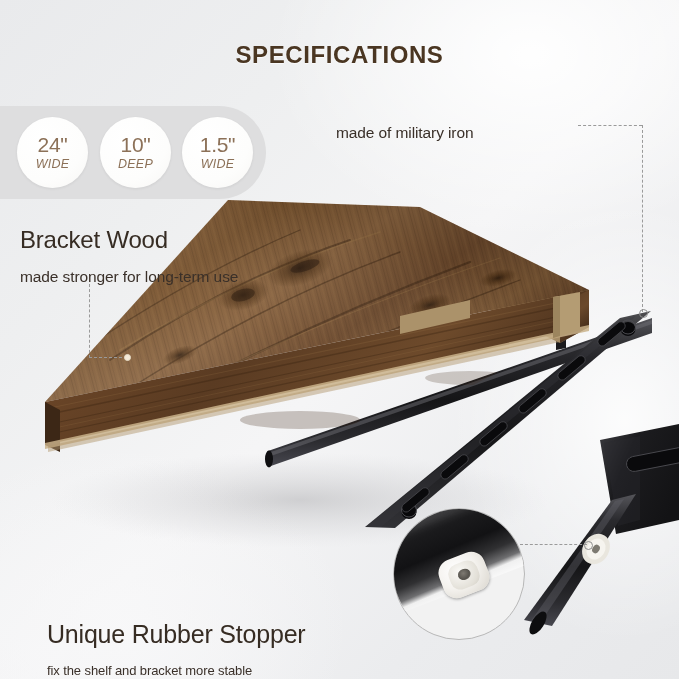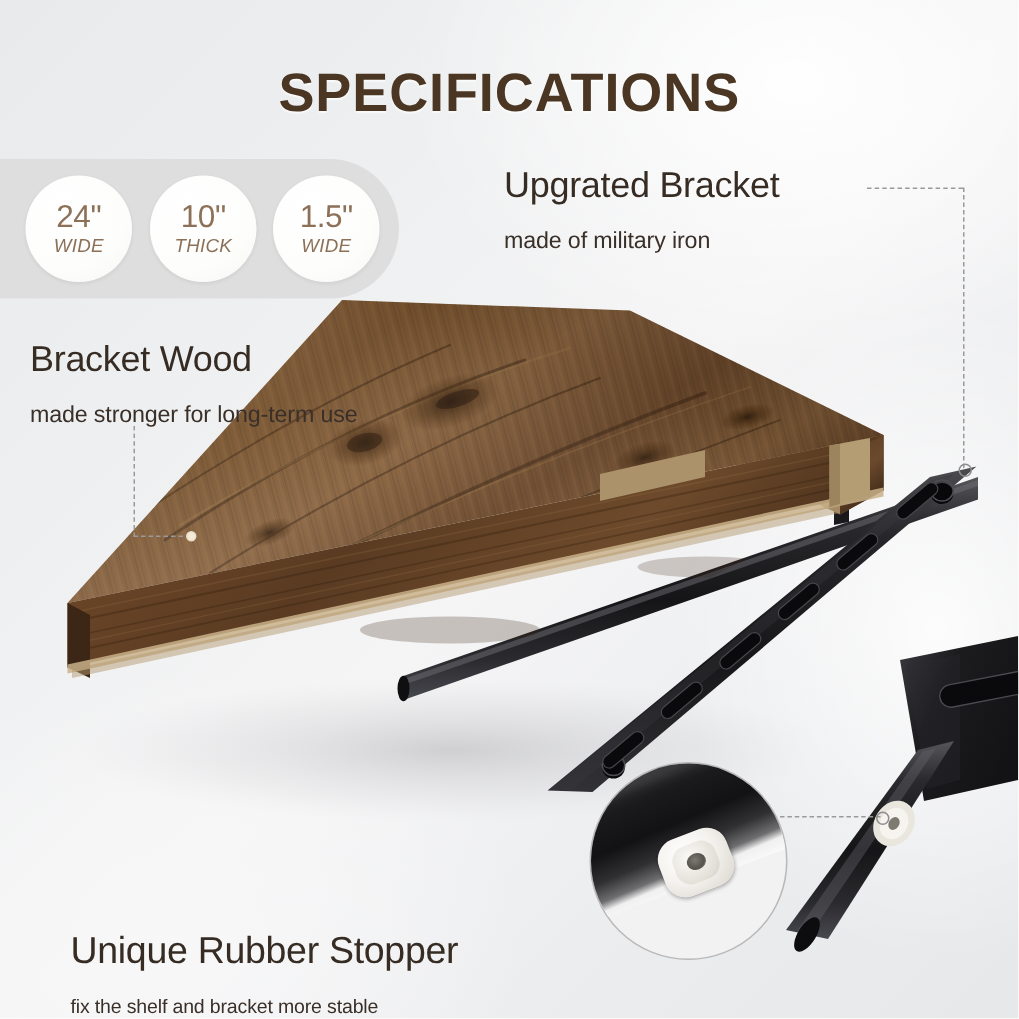--- a/index.html
+++ b/index.html
@@ -17,21 +17,21 @@
       radial-gradient(ellipse 380px 300px at 18% 92%, rgba(248,248,249,0.9) 0%, rgba(255,255,255,0) 60%),
       linear-gradient(135deg, #e9eaec 0%, #eeeff0 26%, #f5f5f6 52%, #ebecee 78%, #e7e8ea 100%);
     overflow: hidden;
   }
 
   
   #title {
     position: absolute;
     left: 0; right: 0; top: 41px;
     text-align: center;
-    font-size: 36px;
+    font-size: 24px;
     font-weight: bold;
     letter-spacing: 0.6px;
     color: #4a3622;
     text-shadow: 0 1px 1px rgba(255,255,255,0.7);
   }
 
   
   #spec-band {
     position: absolute;
     left: -20px; top: 106px;
@@ -187,21 +187,21 @@
   <div id="title">SPECIFICATIONS</div>
 
   <div id="spec-band"></div>
 
   <div class="badge" id="badge-0">
     <span class="bval">24"</span>
     <span class="blabel">WIDE</span>
   </div>
   <div class="badge" id="badge-1">
     <span class="bval">10"</span>
-    <span class="blabel">THICK</span>
+    <span class="blabel">DEEP</span>
   </div>
   <div class="badge" id="badge-2">
     <span class="bval">1.5"</span>
     <span class="blabel">WIDE</span>
   </div>
 
   <svg class="layer" width="679" height="679" viewBox="0 0 679 679">
     <defs>
 
       <linearGradient id="woodTop" x1="0" y1="0" x2="1" y2="0.55">
@@ -412,21 +412,20 @@
       <ellipse cx="296" cy="452" rx="0.1" ry="0.1" fill="none"></ellipse>
     </g>
   </svg>
 
   <div id="magnifier">
     <div id="mag-tube"></div>
     <div id="mag-stopper"></div>
   </div>
 
   <div class="callout" id="callout-bracket">
-    <div class="c-head">Upgrated Bracket</div>
     <div class="c-sub">made of military iron</div>
   </div>
   <div class="leader leader-h" id="ld-b-h"></div>
   <div class="leader leader-v" id="ld-b-v"></div>
   <div class="leader-dot" id="ld-b-dot"></div>
 
   <div class="callout" id="callout-wood">
     <div class="c-head">Bracket Wood</div>
     <div class="c-sub">made stronger for long-term use</div>
   </div>

